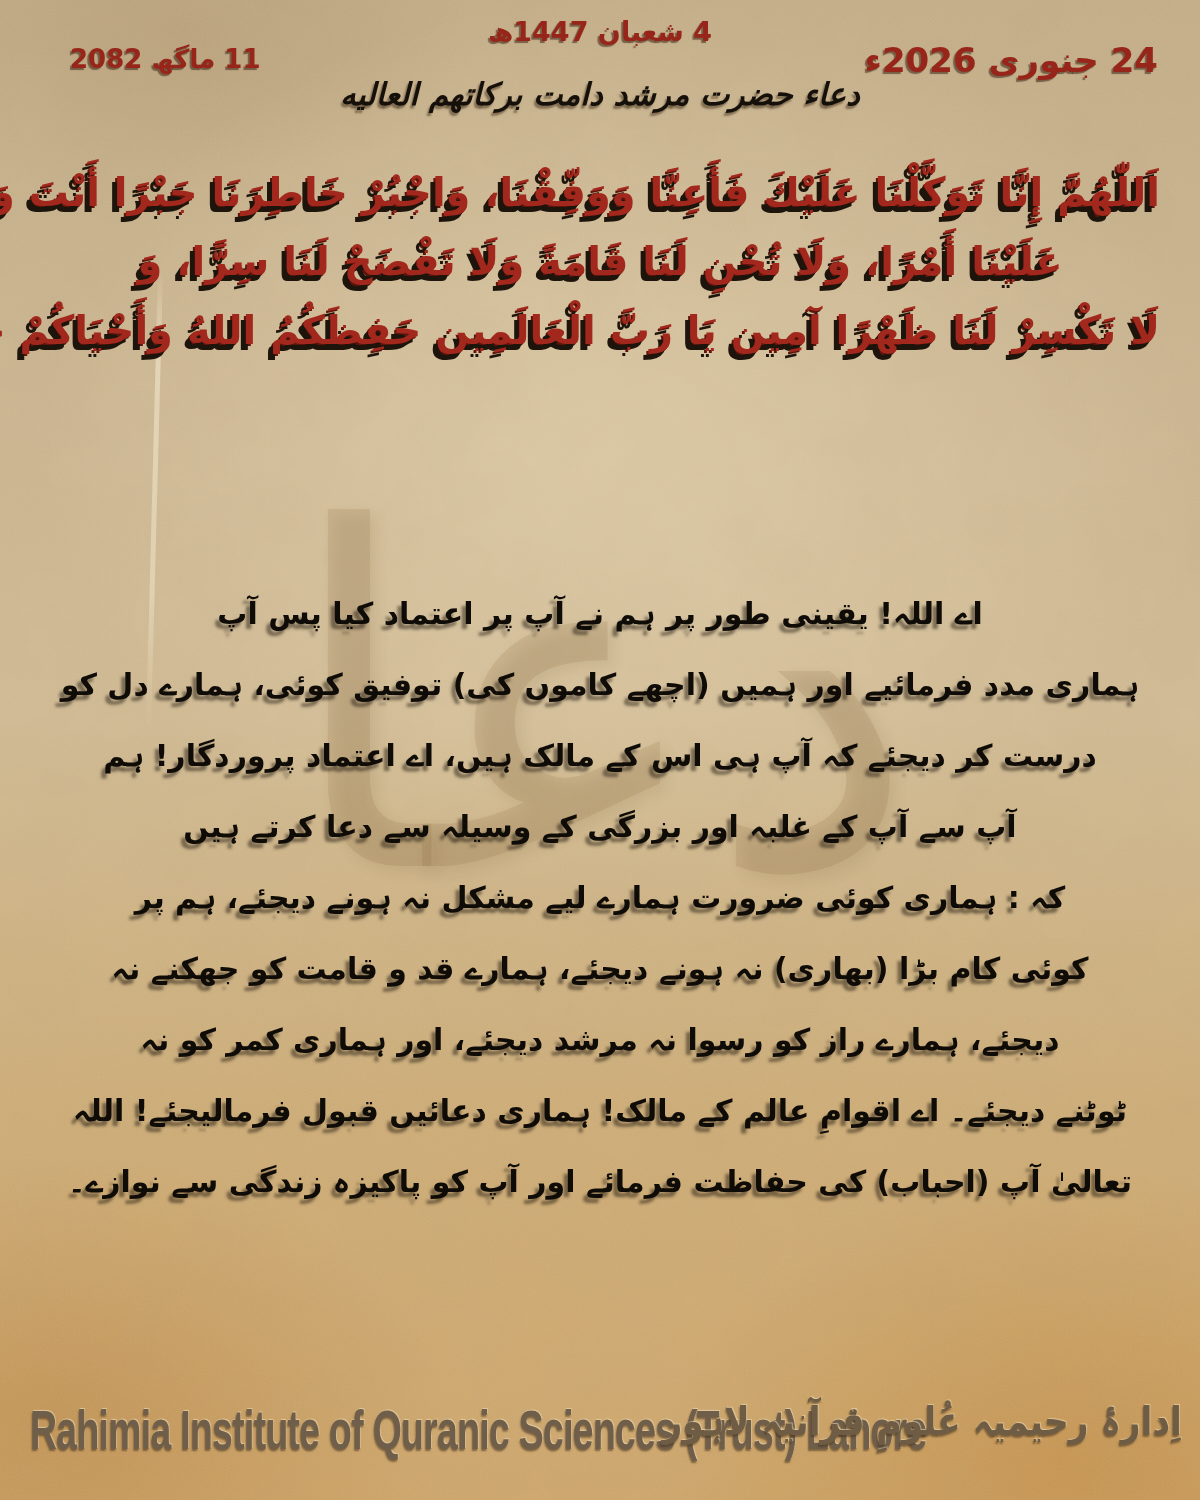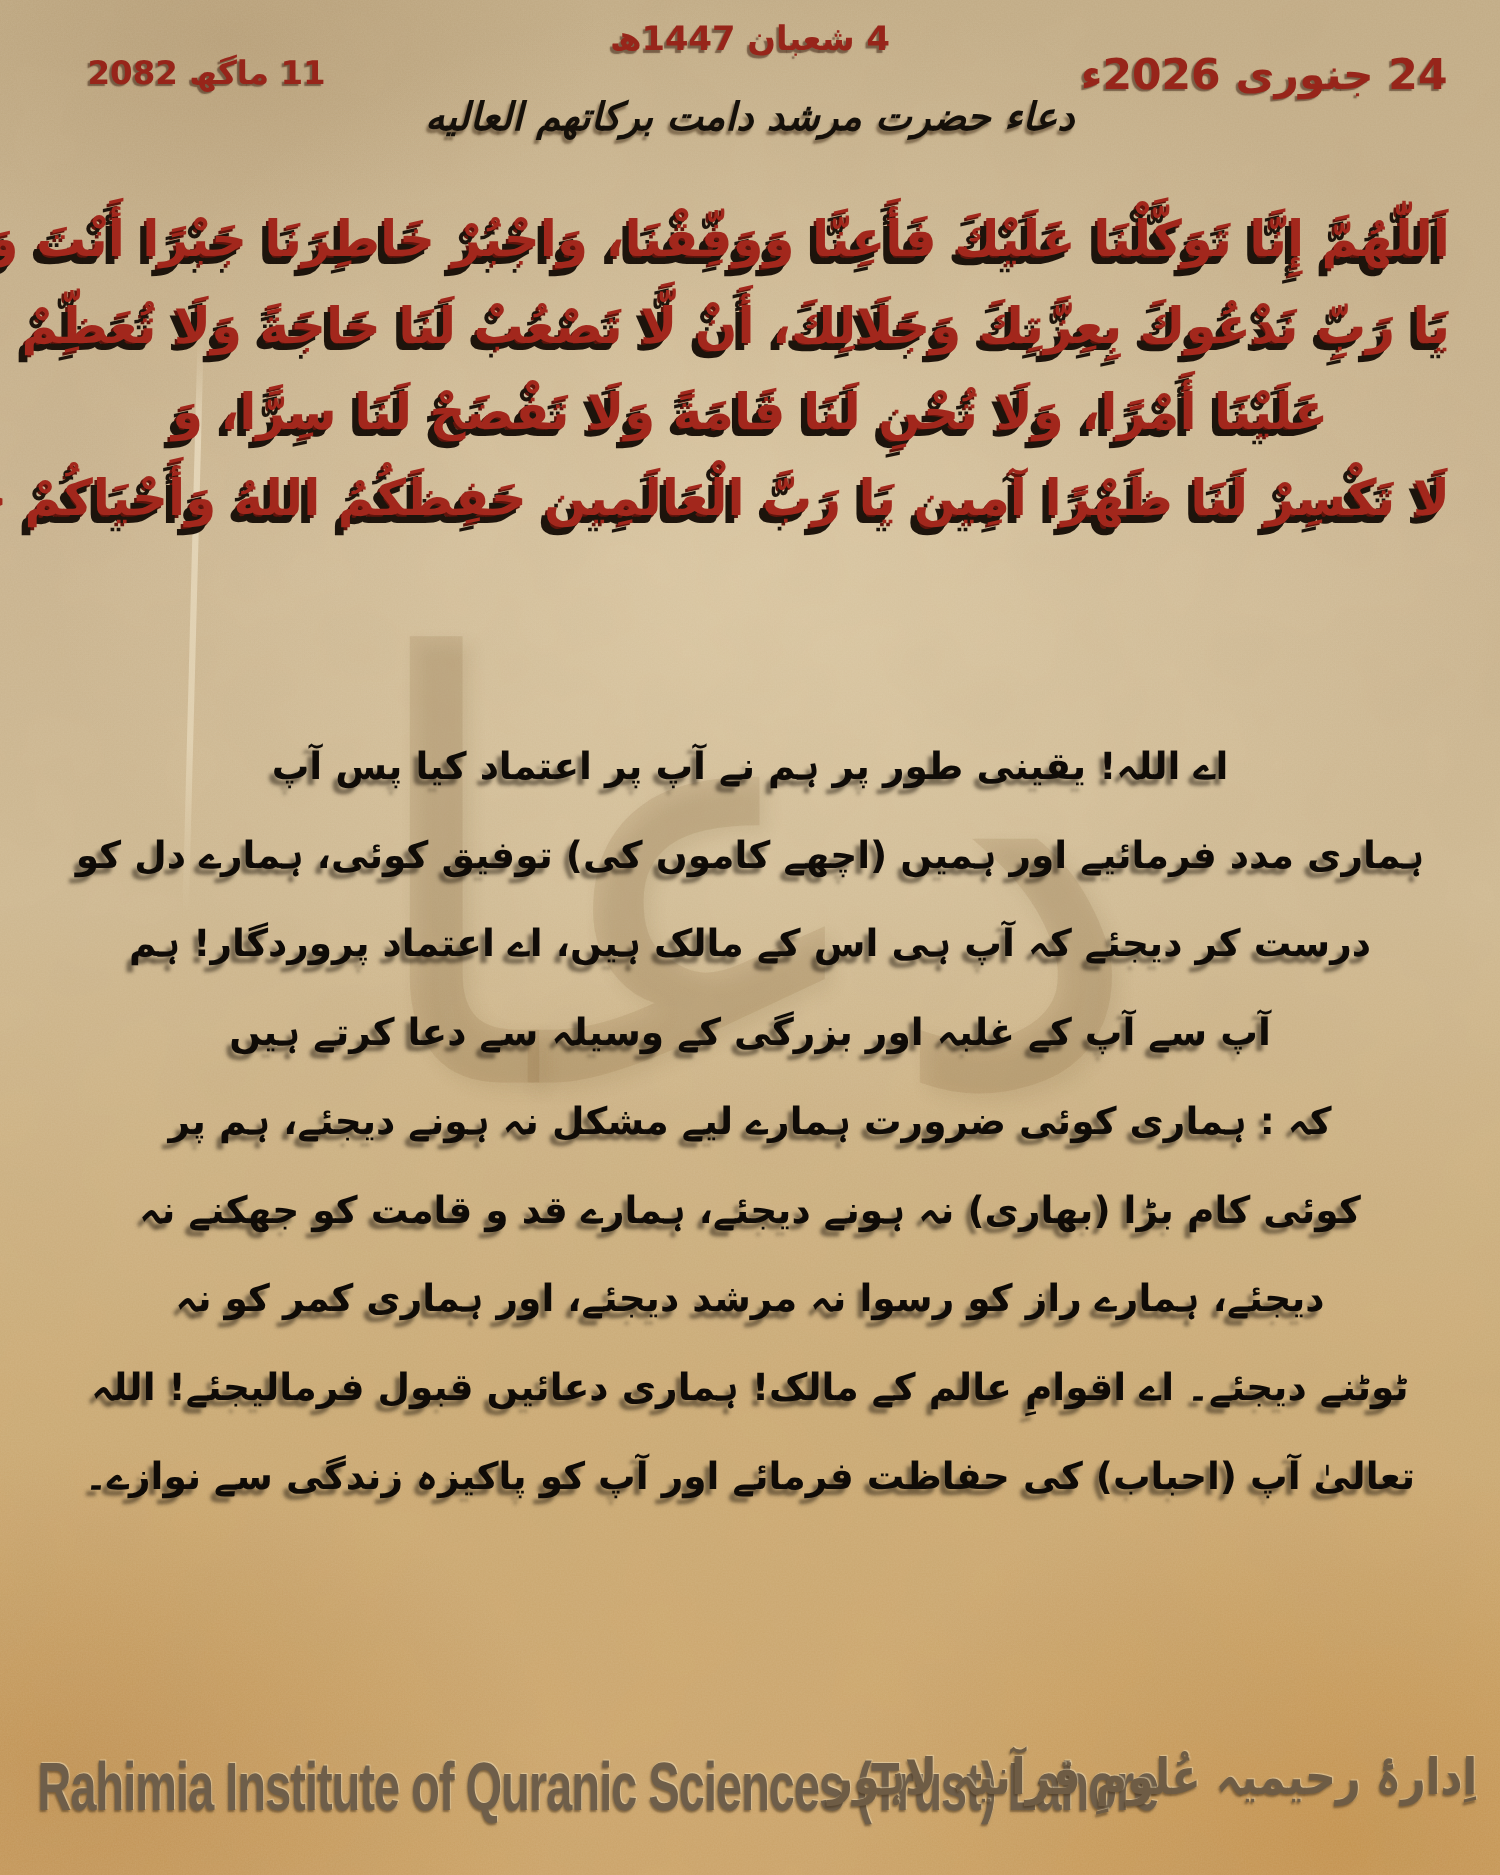--- a/index.html
+++ b/index.html
@@ -123,21 +123,20 @@
 
   <header>
     <div class="date date-bikrami">11 ماگھ 2082</div>
     <div class="date date-hijri">4 شعبان 1447ھ</div>
     <div class="date date-gregorian">24 جنوری 2026ء</div>
     <h1 class="title">دعاء حضرت مرشد دامت برکاتهم العاليه</h1>
   </header>
 
   <section class="arabic-block">
     <div class="arabic-line">اَللّٰهُمَّ إِنَّا تَوَكَّلْنَا عَلَيْكَ فَأَعِنَّا وَوَفِّقْنَا، وَاجْبُرْ خَاطِرَنَا جَبْرًا أَنْتَ وَلِيُّهُ،</div>
-    <div class="arabic-line">يَا رَبِّ نَدْعُوكَ بِعِزَّتِكَ وَجَلَالِكَ، أَنْ لَّا تَصْعُبْ لَنَا حَاجَةً وَلَا تُعَظِّمْ</div>
     <div class="arabic-line">عَلَيْنَا أَمْرًا، وَلَا تُحْنِ لَنَا قَامَةً وَلَا تَفْضَحْ لَنَا سِرًّا، وَ</div>
     <div class="arabic-line">لَا تَكْسِرْ لَنَا ظَهْرًا آمِين يَا رَبَّ الْعَالَمِين حَفِظَكُمُ اللهُ وَأَحْيَاكُمْ حَيَاةً</div>
   </section>
 
   <section class="urdu-block">
     <div class="urdu-line">اے اللہ! یقینی طور پر ہم نے آپ پر اعتماد کیا پس آپ</div>
     <div class="urdu-line">ہماری مدد فرمائیے اور ہمیں (اچھے کاموں کی) توفیق کوئی، ہمارے دل کو</div>
     <div class="urdu-line">درست کر دیجئے کہ آپ ہی اس کے مالک ہیں، اے اعتماد پروردگار! ہم</div>
     <div class="urdu-line">آپ سے آپ کے غلبہ اور بزرگی کے وسیلہ سے دعا کرتے ہیں</div>
     <div class="urdu-line">کہ : ہماری کوئی ضرورت ہمارے لیے مشکل نہ ہونے دیجئے، ہم پر</div>

